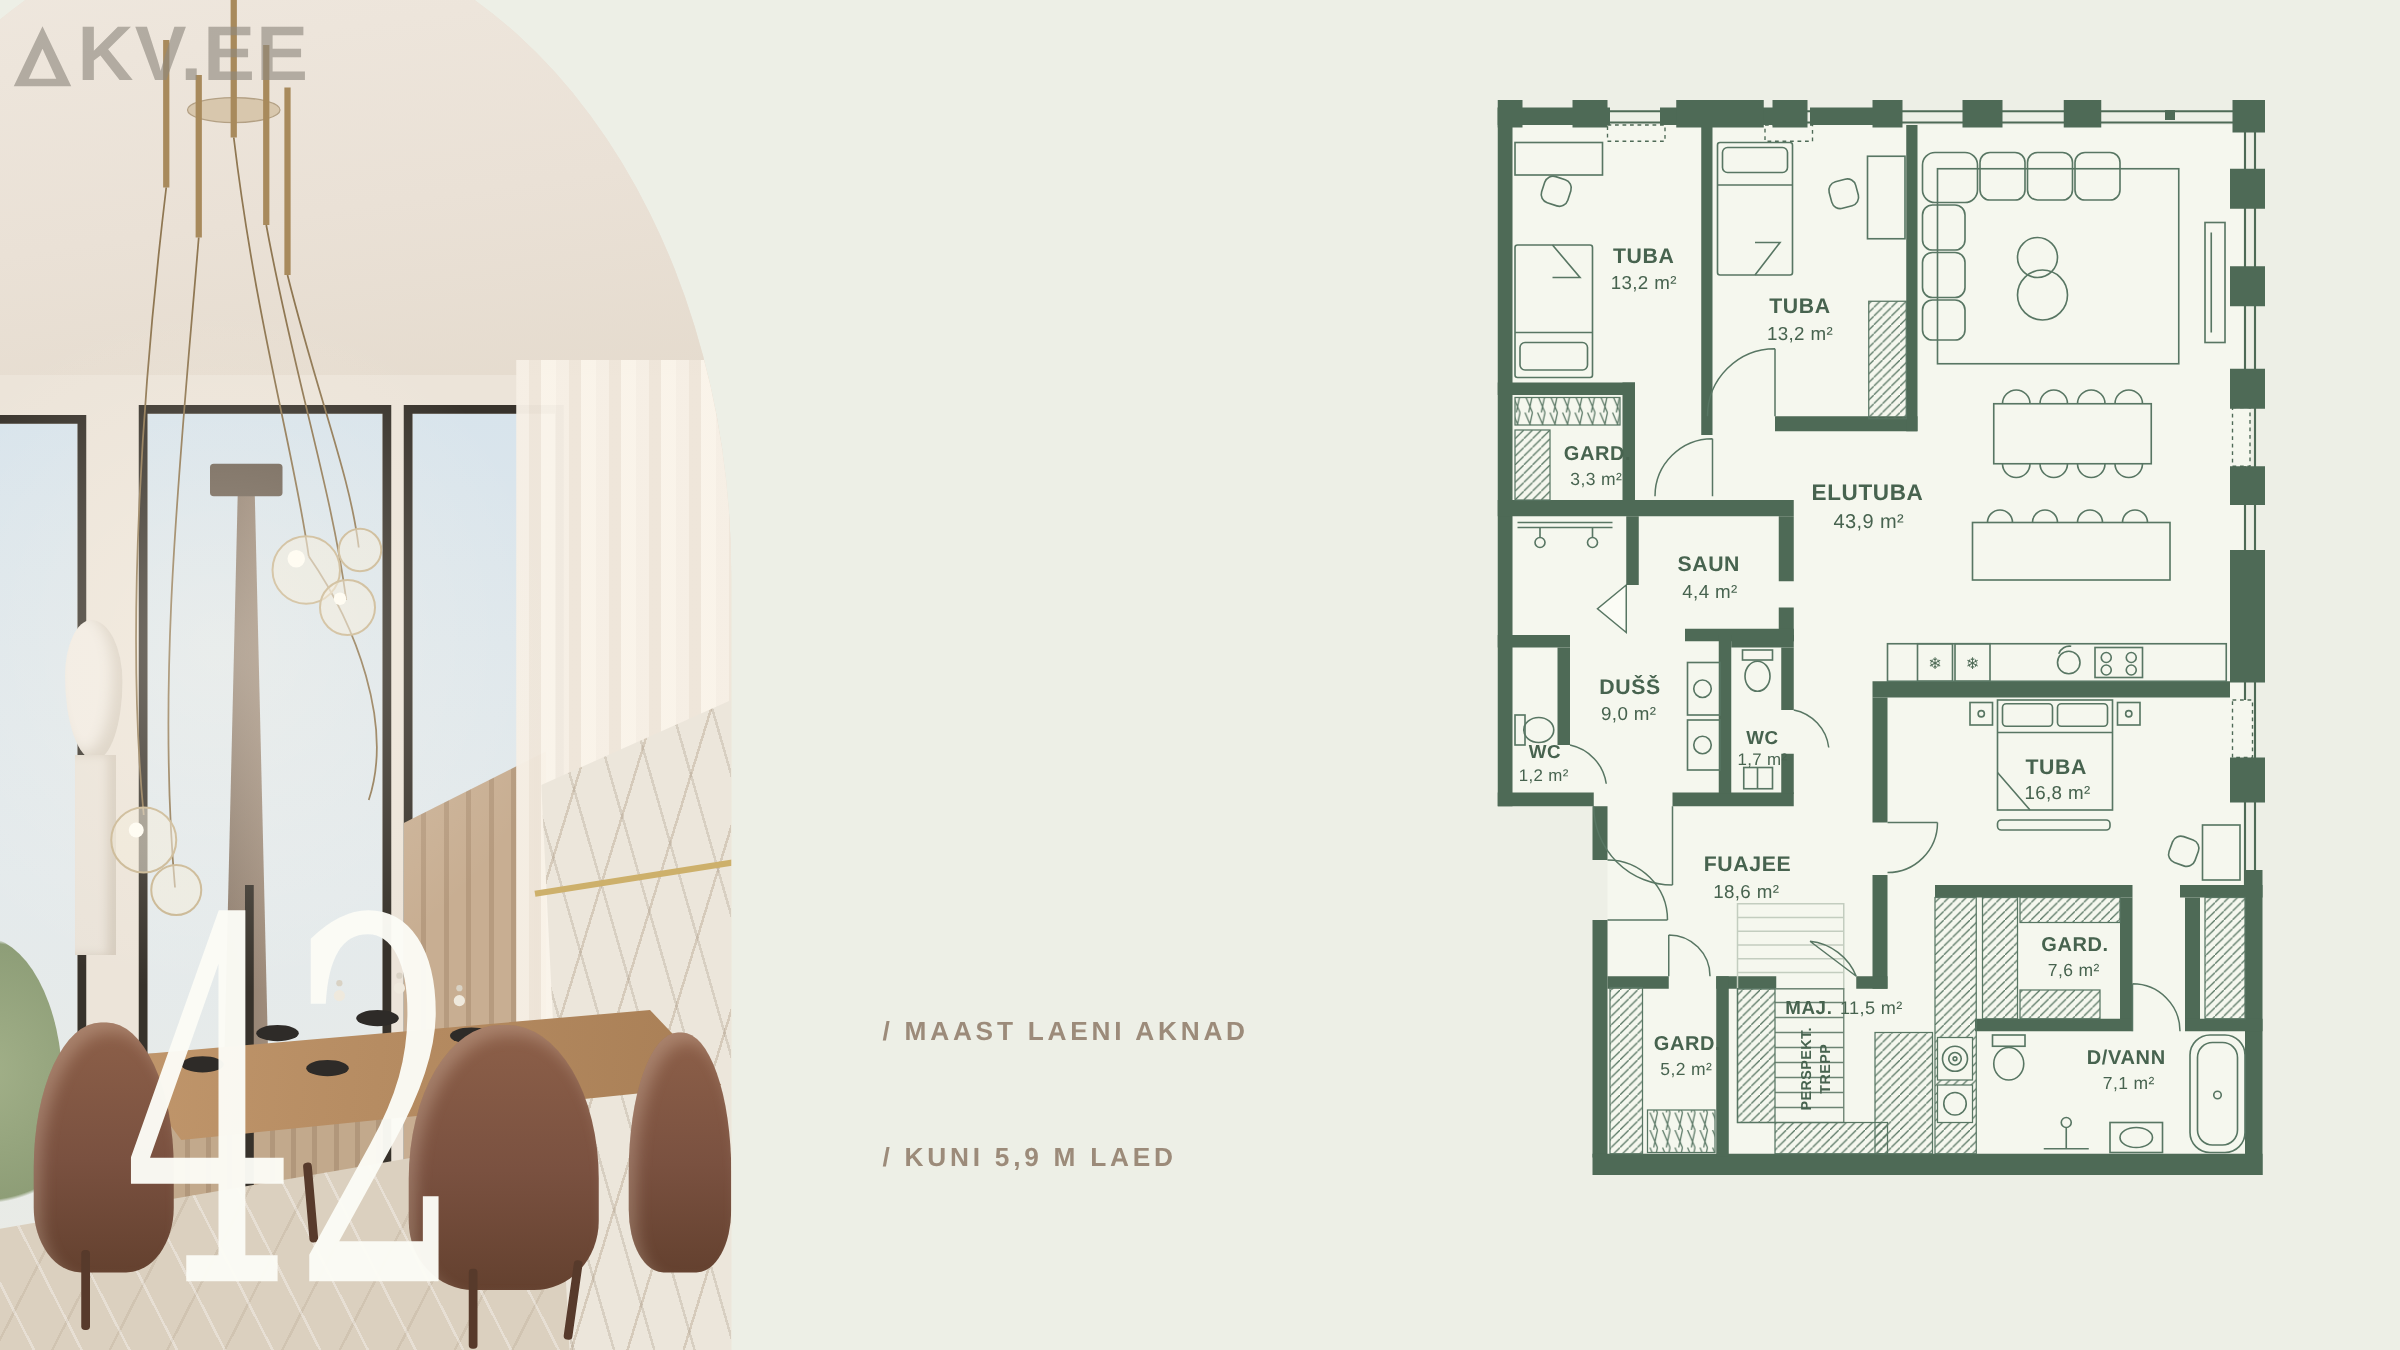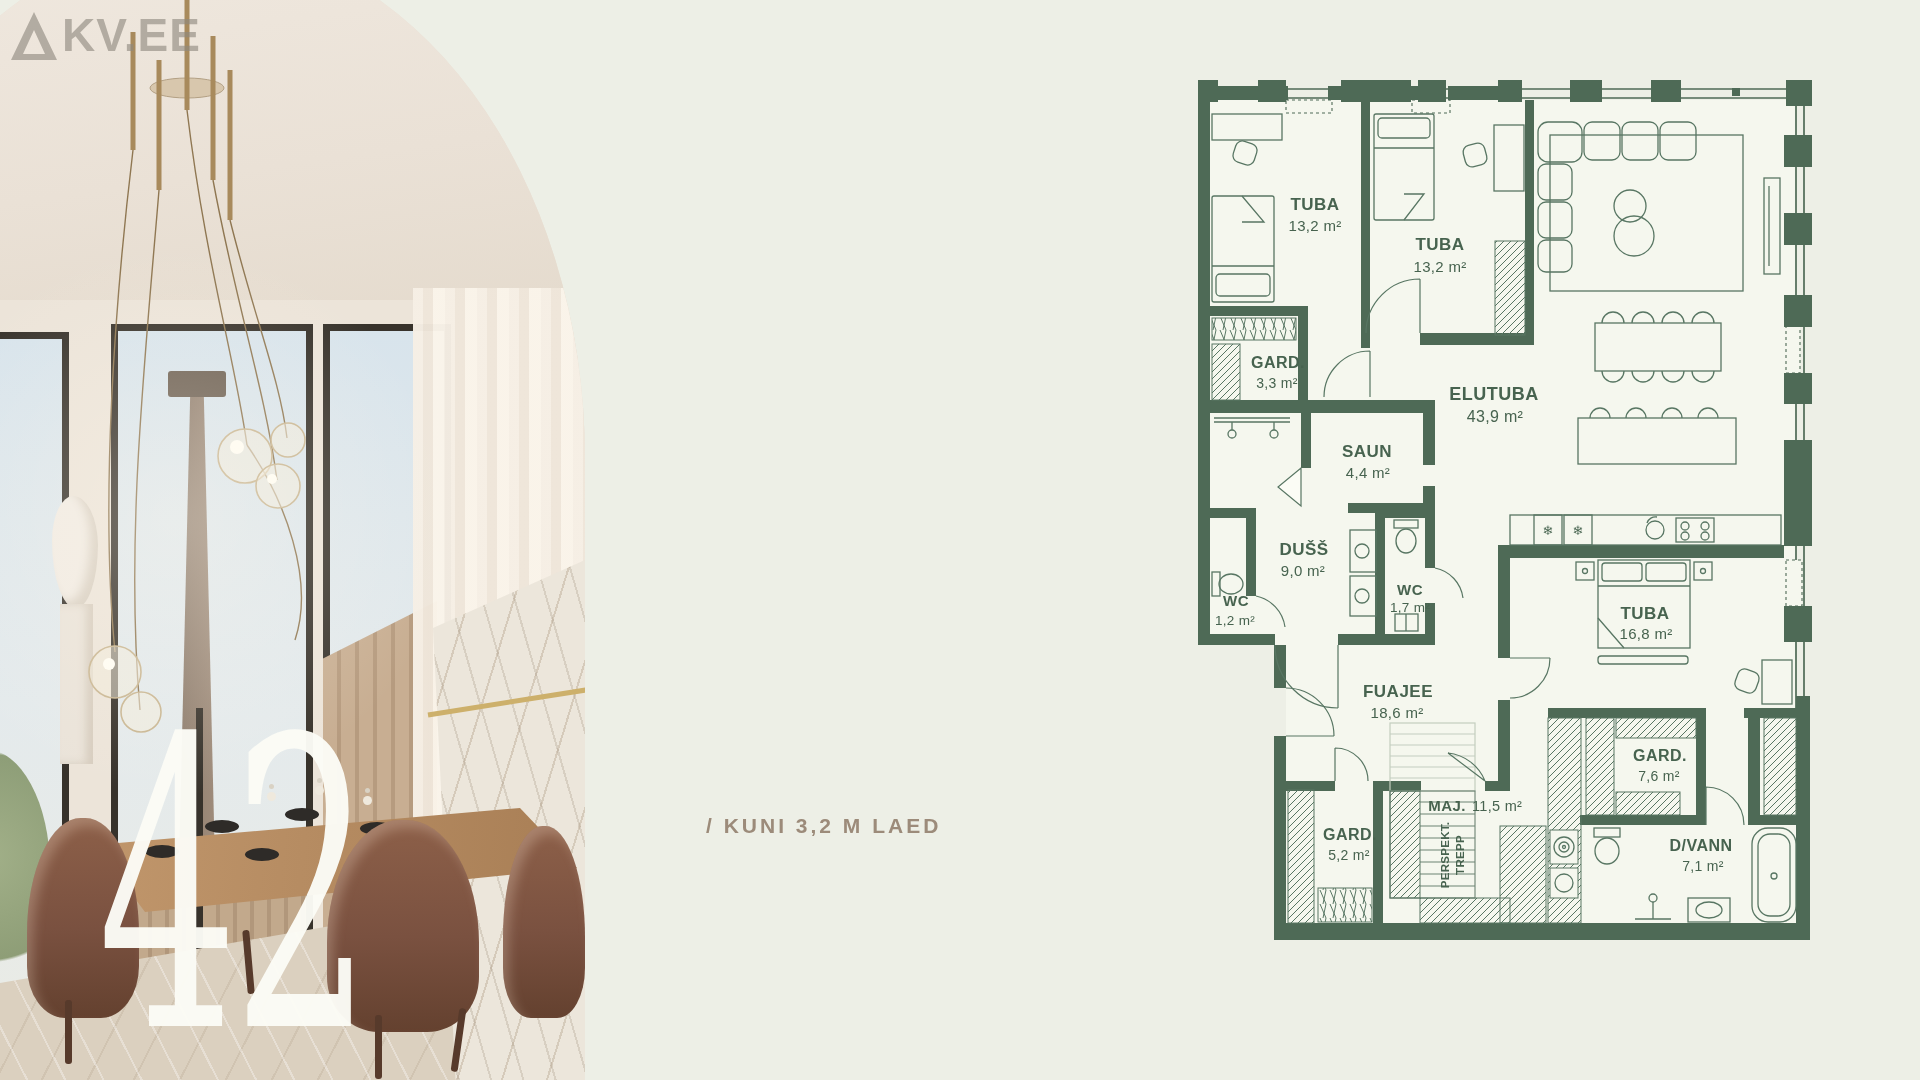--- a/index.html
+++ b/index.html
@@ -48,21 +48,21 @@
      background:linear-gradient(95deg,#c49a6f,#a87e55);}
   .plate{width:34px;height:13px;border-radius:50%;background:#2e2b28;}
   .glass{width:9px;height:9px;border-radius:50%;background:#efe9dd;box-shadow:0 -10px 0 -2px #d9d2c4;}
   .chair{background:linear-gradient(180deg,#8d6049 0%,#7a5140 55%,#64412f 100%);
      border-radius:48% 48% 34% 34%/58% 58% 26% 26%;box-shadow:inset 6px 8px 12px rgba(255,235,215,.25);}
   .leg{width:7px;height:64px;background:#573a2b;border-radius:3px;}
   .glow{left:60px;top:280px;width:600px;height:600px;border-radius:50%;pointer-events:none;
      background:radial-gradient(circle,rgba(255,248,235,.35),transparent 65%);}
   
   .logo{position:absolute;left:10px;top:8px;display:flex;align-items:center;gap:4px;opacity:.62;}
-  .logo-text{font-weight:700;font-size:46px;letter-spacing:1px;color:#8f897f;}
+  .logo-text{font-weight:700;font-size:62px;letter-spacing:1px;color:#8f897f;}
   .unit-number{position:absolute;left:98px;top:688px;color:#fcfcf6;opacity:.97;
      font-family:"DejaVu Serif",serif;font-size:400px;line-height:1;letter-spacing:-10px;
      transform:scaleX(.55);transform-origin:0 0;}
   .features{position:absolute;left:706px;top:742px;color:#9c8b7a;
      font-weight:700;font-size:21px;line-height:33.5px;letter-spacing:3px;white-space:pre;}
   
   .plan{position:absolute;left:1198px;top:78px;}
   .w{fill:#4e6a56;}
   .room{fill:#f5f7ee;}
   .furn{stroke:#587663;stroke-width:1.3;fill:none;}
@@ -156,21 +156,22 @@
   <div class="unit-number">42</div>
 
   <div class="logo">
     <svg width="48" height="52" viewBox="0 0 48 52">
       <path d="M24,3 L1,51 L47,51 Z M24,21 L13,45 L35,45 Z" fill="#8f897f" fill-rule="evenodd"></path>
     </svg>
     <span class="logo-text">KV.EE</span>
   </div>
 
   <div class="features">
-    <div>/ KUNI 3,2 M LAED</div>
+    <div>/ MAAST LAENI AKNAD</div>
+    <div>/ KUNI 5,9 M LAED</div>
     
     
     
   </div>
 
   <svg class="plan" width="616" height="868" viewBox="0 0 616 868">
     <defs>
       <pattern id="hatch" width="7" height="7" patternUnits="userSpaceOnUse">
         <path d="M-1,8 L8,-1" stroke="#587663" stroke-width="1"></path>
       </pattern>

